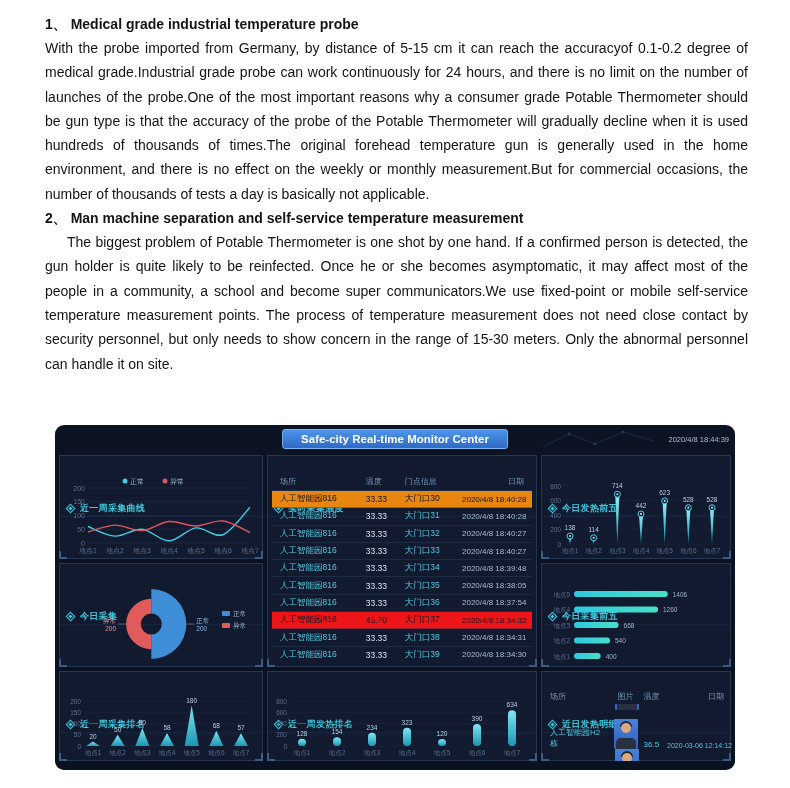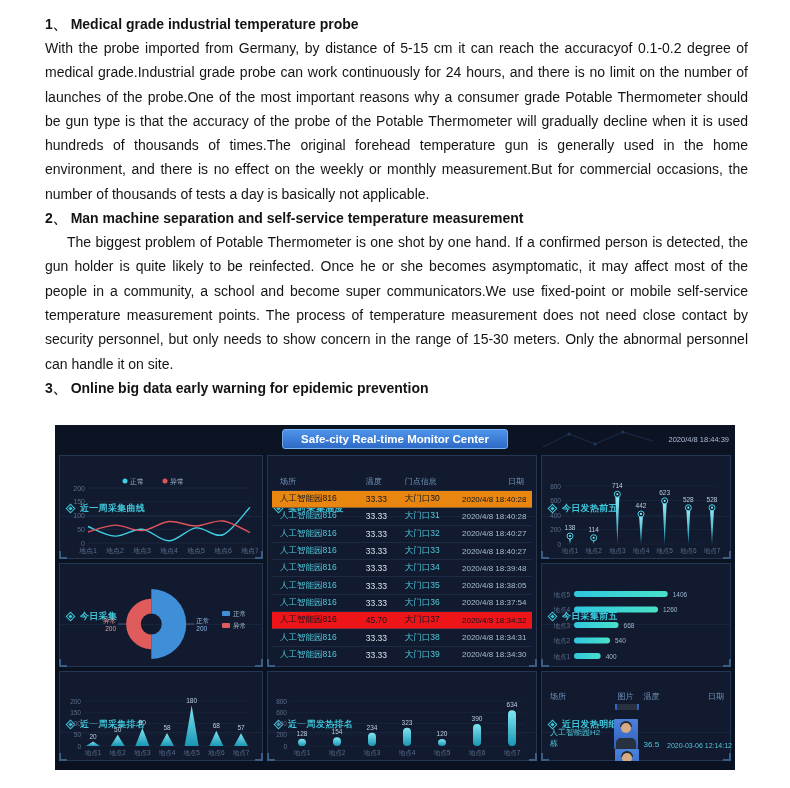--- a/index.html
+++ b/index.html
@@ -7,21 +7,21 @@
   .page{position:relative;width:790px;height:788px;background:#fff;overflow:hidden;}
 
   
   .doc{box-sizing:border-box;height:413px;overflow:hidden;padding:12px 42px 0 45px;color:#141414;}
   .doc h3{font-size:14px;line-height:24px;margin:0;font-weight:bold;}
   .doc p{font-size:14px;line-height:24.3px;margin:0;text-align:justify;}
   .doc p.pind{text-indent:22px;}
 
   
   .dash{position:absolute;left:55px;top:425px;width:680px;height:345px;
-        background:linear-gradient(180deg,#0c1424 0%,#0a1120 100%);overflow:hidden;}
+        background:linear-gradient(180deg,#0c1424 0%,#0a1120 100%);overflow:hidden;border-radius:9px;}
   .dash-head{position:relative;height:28px;}
   .dash-title{position:absolute;left:50%;top:4px;transform:translateX(-50%);
         background:linear-gradient(180deg,#4e94ea,#2e6ac6);border:1px solid #77b3f5;border-radius:3px;
         color:#fff;font-weight:bold;font-size:11.5px;padding:3px 18px;white-space:nowrap;}
   .dash-time{position:absolute;right:6px;top:10px;font-size:7.5px;color:#aebdd6;}
   .decor{position:absolute;right:70px;top:2px;opacity:.45;}
 
   .grid{display:grid;grid-template-columns:204px 270px 190px;grid-template-rows:104px 104px 90px;
         gap:4px;padding:2px 4px 0 4px;}
   .g11{grid-column:1;grid-row:1}.g12{grid-column:1;grid-row:2}.g13{grid-column:1;grid-row:3}
@@ -78,21 +78,20 @@
 </head>
 <body>
 
 <div class="page">
 
   <section class="doc">
     <h3>1、 Medical grade industrial temperature probe</h3>
     <p>With the probe imported from Germany, by distance of 5-15 cm it can reach the accuracyof 0.1-0.2 degree of medical grade.Industrial grade probe can work continuously for 24 hours, and there is no limit on the number of launches of the probe.One of the most important reasons why a consumer grade Potable Thermometer should be gun type is that the accuracy of the probe of the Potable Thermometer will gradually decline when it is used hundreds of thousands of times.The original forehead temperature gun is generally used in the home environment, and there is no effect on the weekly or monthly measurement.But for commercial occasions, the number of thousands of tests a day is basically not applicable.</p>
     <h3>2、 Man machine separation and self-service temperature measurement</h3>
     <p class="pind">The biggest problem of Potable Thermometer is one shot by one hand. If a confirmed person is detected, the gun holder is quite likely to be reinfected. Once he or she becomes asymptomatic, it may affect most of the people in a community, a school and become super communicators.We use fixed-point or mobile self-service temperature measurement points. The process of temperature measurement does not need close contact by security personnel, but only needs to show concern in the range of 15-30 meters. Only the abnormal personnel can handle it on site.</p>
-    <h3>3、 Online big data early warning for epidemic prevention</h3>
   </section>
 
   <div class="dash">
     <div class="dash-head">
       <svg class="decor" width="130" height="26">
         <path d="M8 20 L34 7 L60 17 L88 5 L118 14" stroke="#2c4a78" stroke-width="1" fill="none"></path>
         <circle cx="34" cy="7" r="1.5" fill="#3a6aa8"></circle>
           <circle cx="60" cy="17" r="1.5" fill="#3a6aa8"></circle>
         <circle cx="88" cy="5" r="1.5" fill="#3a6aa8"></circle>
       </svg>

